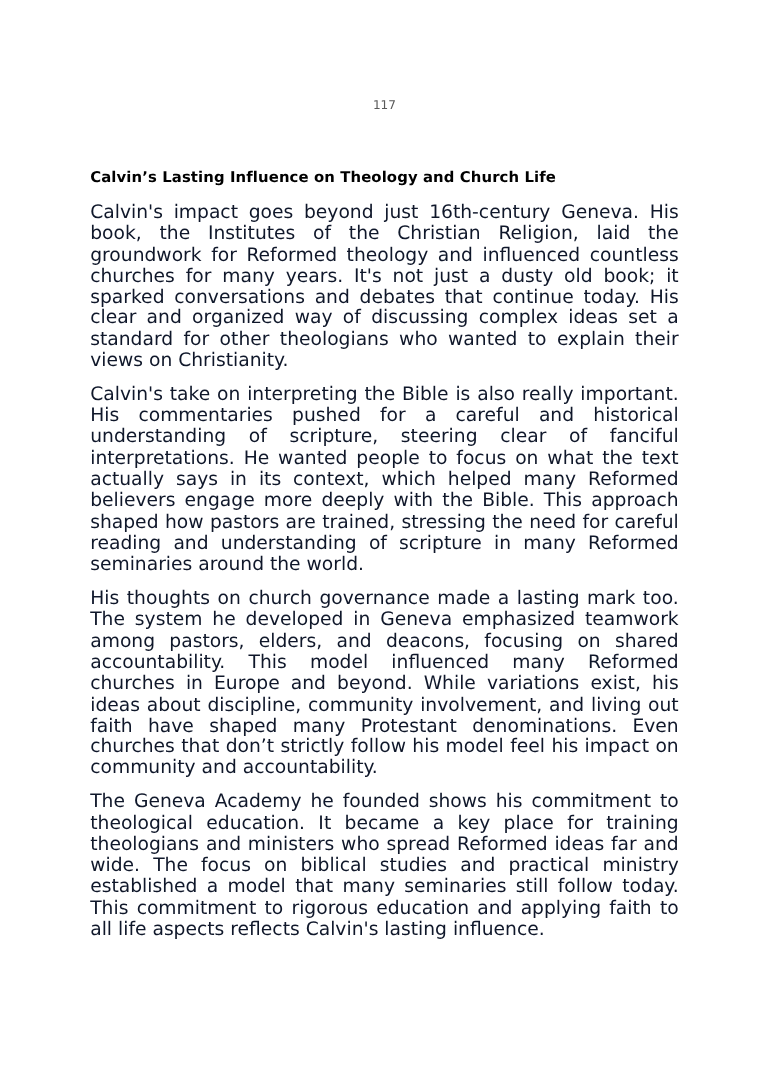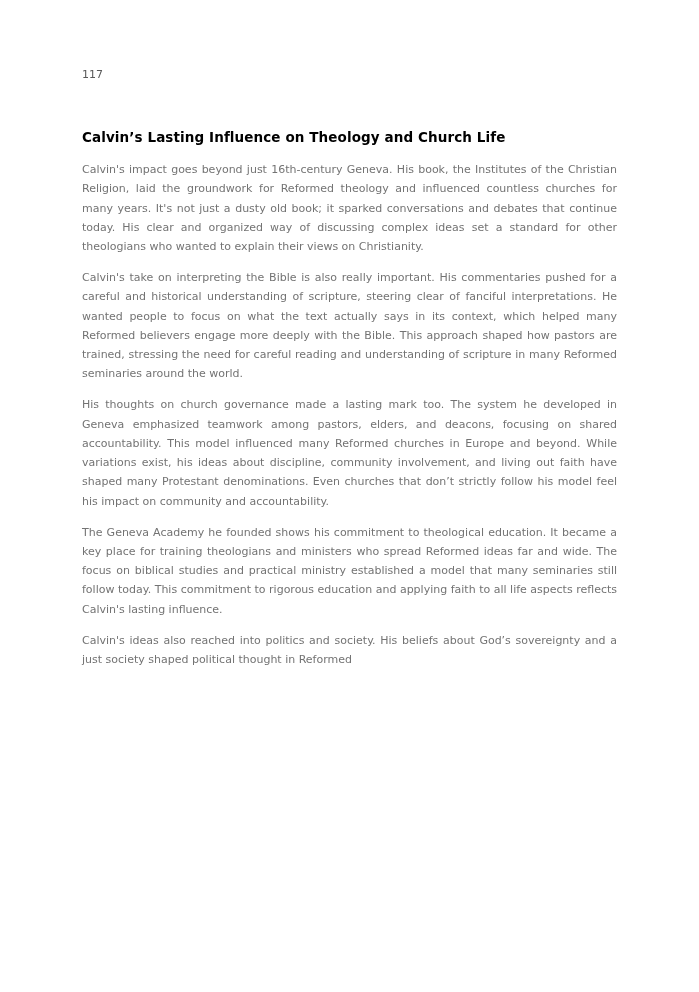--- a/index.html
+++ b/index.html
@@ -12,48 +12,48 @@
     position: relative;
     width: 699px;
     height: 992px;
     background: #ffffff;
     overflow: hidden;
     font-family: "DejaVu Sans", "Liberation Sans", sans-serif;
     color: #000000;
   }
   .page-number {
     position: absolute;
-    top: 68px;
+    top: 89px;
     left: 82px;
     width: 535px;
-    text-align: left;
+    text-align: center;
     font-size: 11px;
     line-height: 13px;
     color: #595959;
   }
   .content {
     position: absolute;
-    top: 128px;
+    top: 152px;
     left: 82px;
     width: 535px;
   }
   .heading {
     margin: 0 0 14px 0;
     font-size: 13.5px;
     font-weight: bold;
     line-height: 18px;
     color: #000000;
     letter-spacing: 0.1px;
   }
   .body-para {
     margin: 0 0 11.5px 0;
-    font-size: 11px;
+    font-size: 17px;
     line-height: 19.3px;
     text-align: justify;
-    color: #737373;
+    color: #0f172a;
   }
   .body-para:last-child {
     margin-bottom: 0;
   }
 </style>
 </head>
 <body>
 
 <div class="page">
   <div class="page-number">117</div>
@@ -63,15 +63,14 @@
 
     <p class="body-para">Calvin's impact goes beyond just 16th-century Geneva. His book, the Institutes of the Christian Religion, laid the groundwork for Reformed theology and influenced countless churches for many years. It's not just a dusty old book; it sparked conversations and debates that continue today. His clear and organized way of discussing complex ideas set a standard for other theologians who wanted to explain their views on Christianity.</p>
 
 
     <p class="body-para">Calvin's take on interpreting the Bible is also really important. His commentaries pushed for a careful and historical understanding of scripture, steering clear of fanciful interpretations. He wanted people to focus on what the text actually says in its context, which helped many Reformed believers engage more deeply with the Bible. This approach shaped how pastors are trained, stressing the need for careful reading and understanding of scripture in many Reformed seminaries around the world.</p>
 
     <p class="body-para">His thoughts on church governance made a lasting mark too. The system he developed in Geneva emphasized teamwork among pastors, elders, and deacons, focusing on shared accountability. This model influenced many Reformed churches in Europe and beyond. While variations exist, his ideas about discipline, community involvement, and living out faith have shaped many Protestant denominations. Even churches that don’t strictly follow his model feel his impact on community and accountability.</p>
 
     <p class="body-para">The Geneva Academy he founded shows his commitment to theological education. It became a key place for training theologians and ministers who spread Reformed ideas far and wide. The focus on biblical studies and practical ministry established a model that many seminaries still follow today. This commitment to rigorous education and applying faith to all life aspects reflects Calvin's lasting influence.</p>
 
-    <p class="body-para">Calvin's ideas also reached into politics and society. His beliefs about God’s sovereignty and a just society shaped political thought in Reformed</p>
   </div>
 </div>
 
 </body></html>

